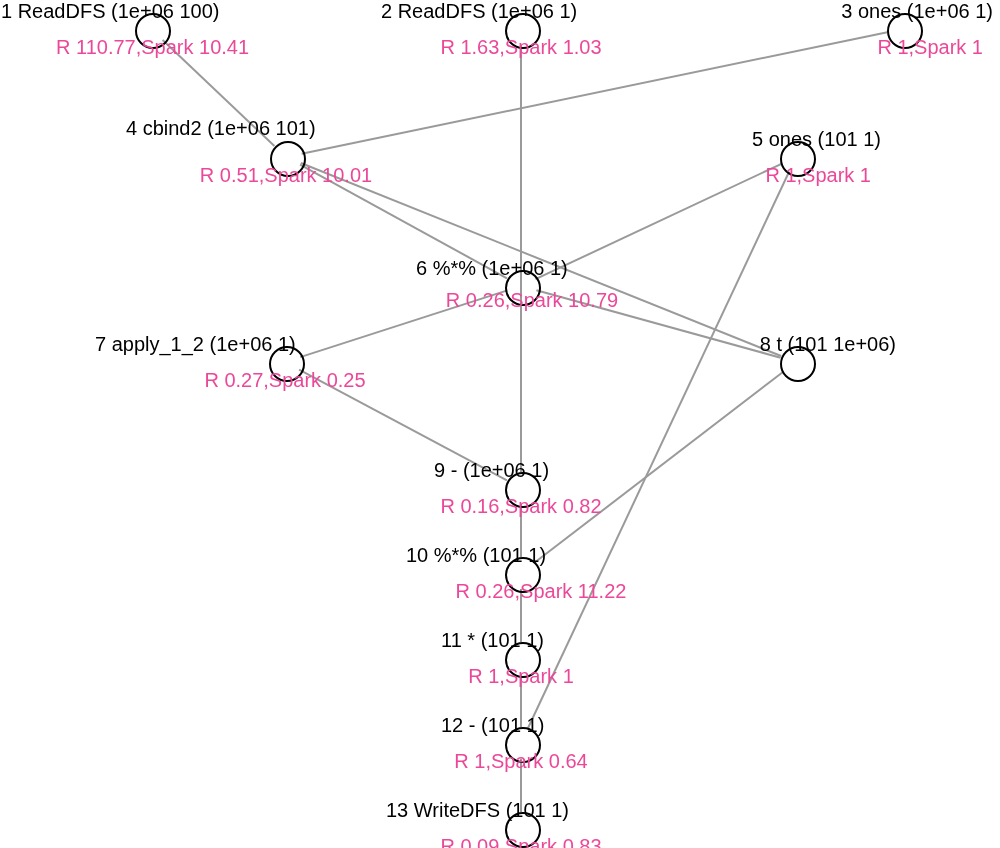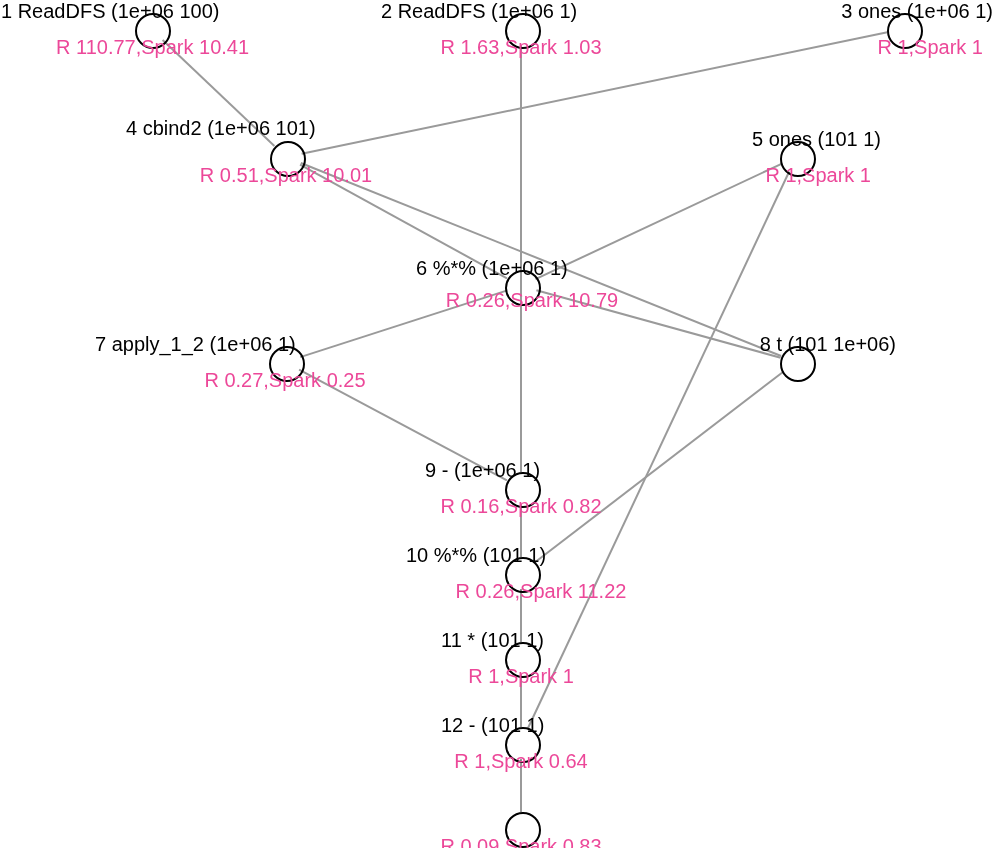--- a/index.html
+++ b/index.html
@@ -76,26 +76,27 @@
     <div class="lbl gray" style="top: 165px; right: 129px;">R 1,Spark 1</div>
     <div class="node" style="left: 505px; top: 270px; width: 32px; height: 32px;"></div>
     <div class="lbl black" style="top: 258px; left: 416px;">6 %*% (1e+06 1)</div>
     <div class="lbl gray" style="top: 290px; left: 521px; transform: translateX(-50%); margin-left: 11px;">R 0.26,Spark 10.79</div>
     <div class="node" style="left: 269px; top: 346px; width: 32px; height: 32px;"></div>
     <div class="lbl black" style="top: 334px; left: 95px;">7 apply_1_2 (1e+06 1)</div>
     <div class="lbl gray" style="top: 370px; left: 285px; transform: translateX(-50%);">R 0.27,Spark 0.25</div>
     <div class="node" style="left: 780px; top: 346px; width: 32px; height: 32px;"></div>
     <div class="lbl black" style="top: 334px; right: 104px;">8 t (101 1e+06)</div>
     <div class="node" style="left: 505px; top: 472px; width: 32px; height: 32px;"></div>
-    <div class="lbl black" style="top: 460px; left: 425px; text-align: right;">9 - (1e+06 1)</div>
+    <div class="lbl black" style="top: 460px; left: 434px; text-align: right;">9 - (1e+06 1)</div>
     <div class="lbl gray" style="top: 496px; left: 521px; transform: translateX(-50%);">R 0.16,Spark 0.82</div>
     <div class="node" style="left: 505px; top: 557px; width: 32px; height: 32px;"></div>
     <div class="lbl black" style="top: 545px; left: 406px;">10 %*% (101 1)</div>
     <div class="lbl gray" style="top: 581px; left: 521px; transform: translateX(-50%); margin-left: 20px;">R 0.26,Spark 11.22</div>
     <div class="node" style="left: 505px; top: 642px; width: 32px; height: 32px;"></div>
     <div class="lbl black" style="top: 630px; left: 441px;">11 * (101 1)</div>
     <div class="lbl gray" style="top: 666px; left: 521px; transform: translateX(-50%);">R 1,Spark 1</div>
     <div class="node" style="left: 505px; top: 727px; width: 32px; height: 32px;"></div>
     <div class="lbl black" style="top: 715px; left: 441px;">12 - (101 1)</div>
     <div class="lbl gray" style="top: 751px; left: 521px; transform: translateX(-50%);">R 1,Spark 0.64</div>
     <div class="node" style="left: 505px; top: 812px; width: 32px; height: 32px;"></div>
+    <div class="lbl black" style="top: 800px; left: 386px;">13 WriteDFS (101 1)</div>
     <div class="lbl gray" style="top: 836px; left: 521px; transform: translateX(-50%);">R 0.09,Spark 0.83</div>
   </div>
 
 </body></html>

